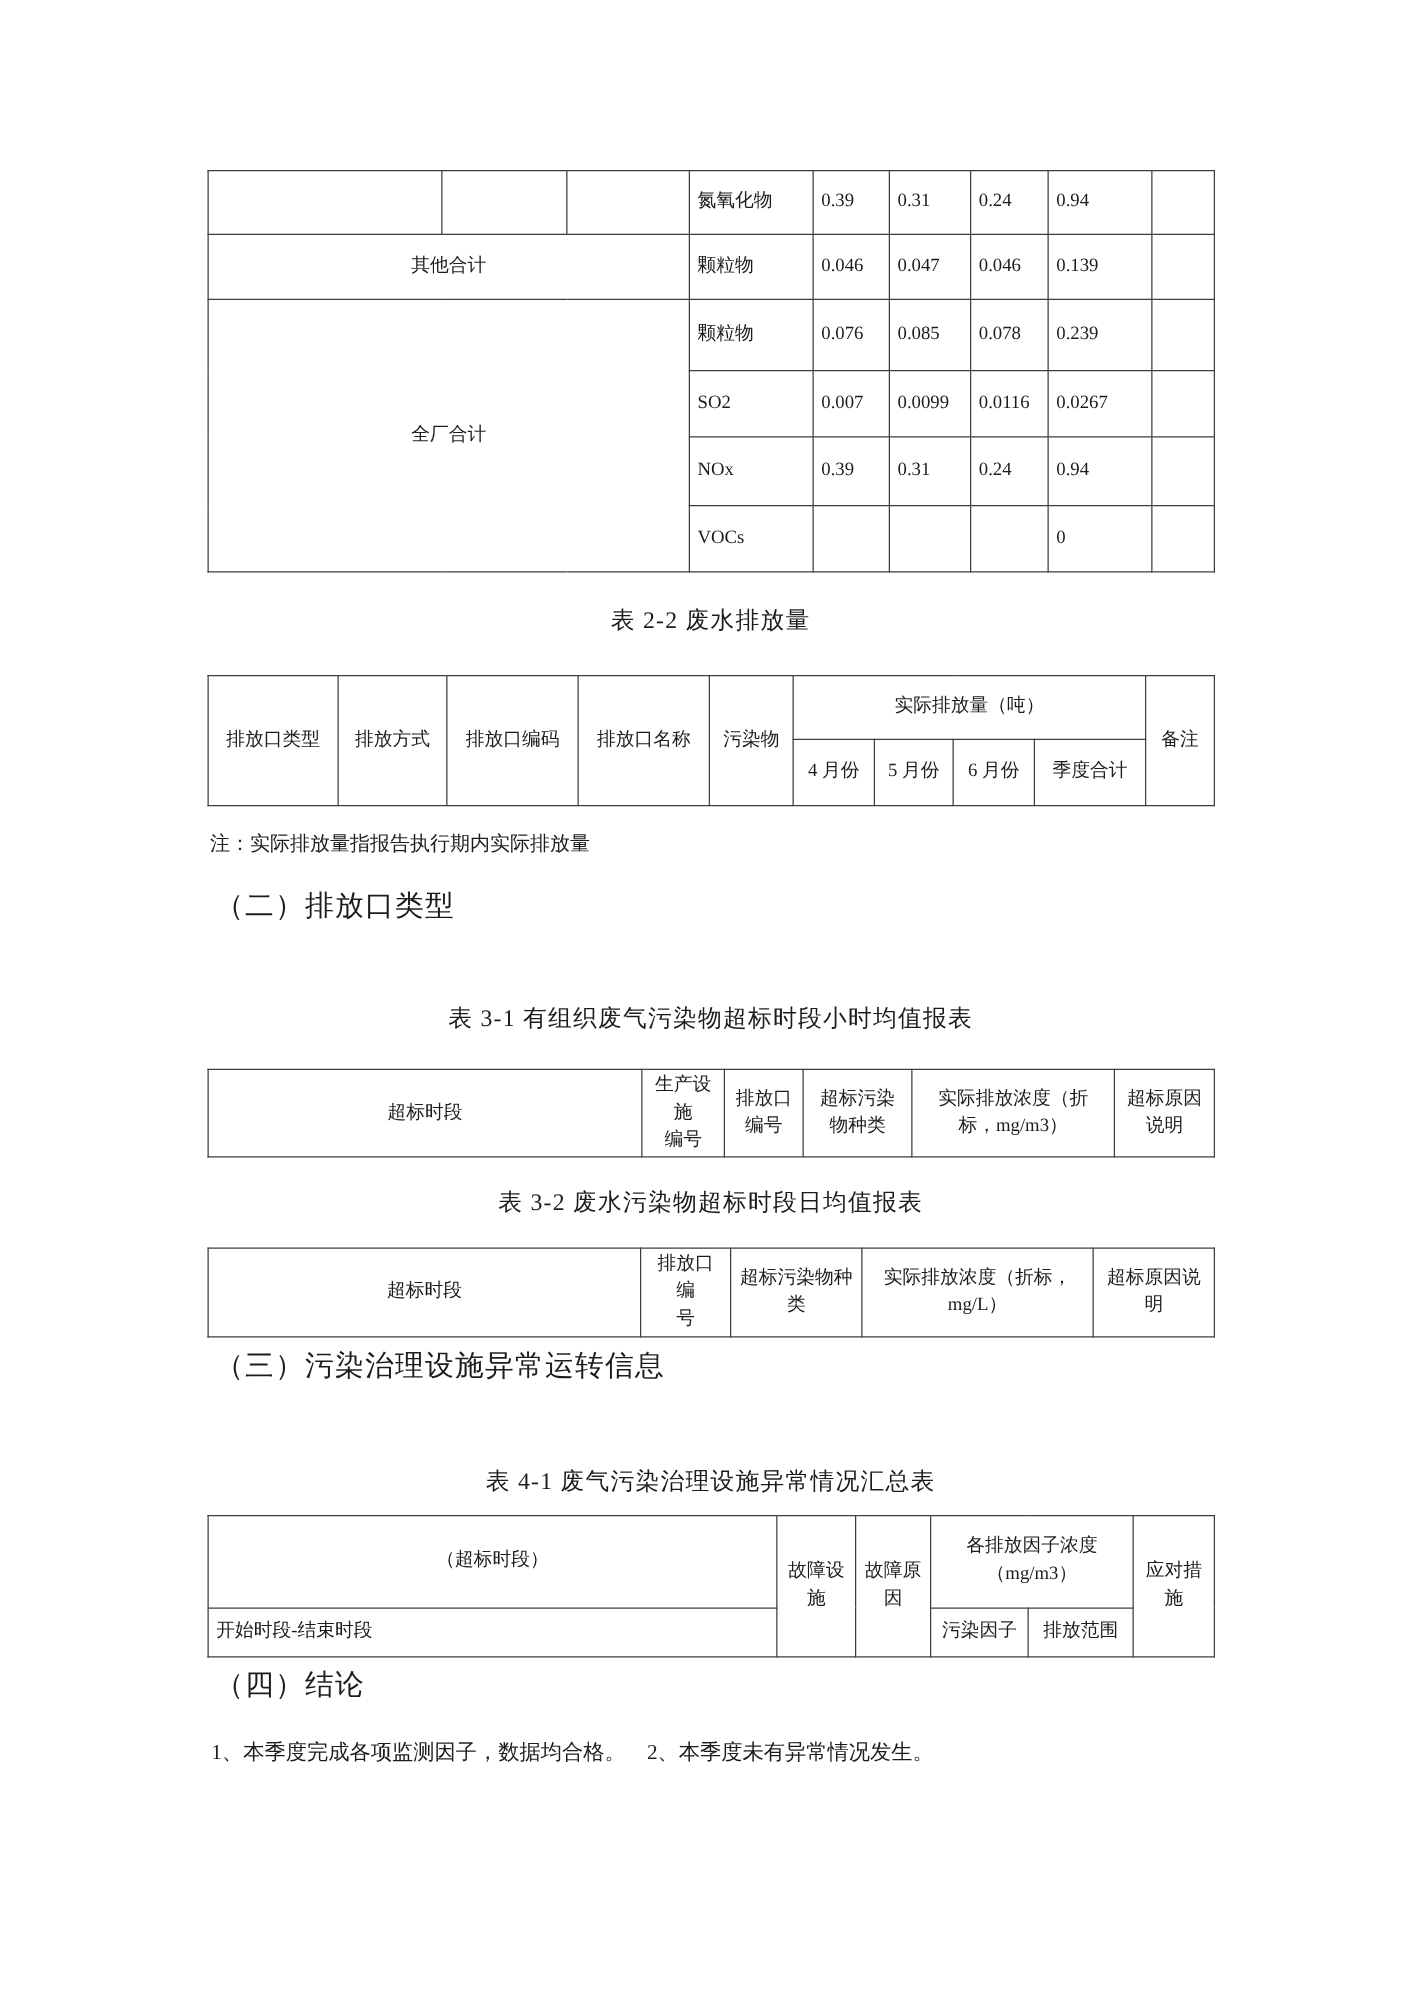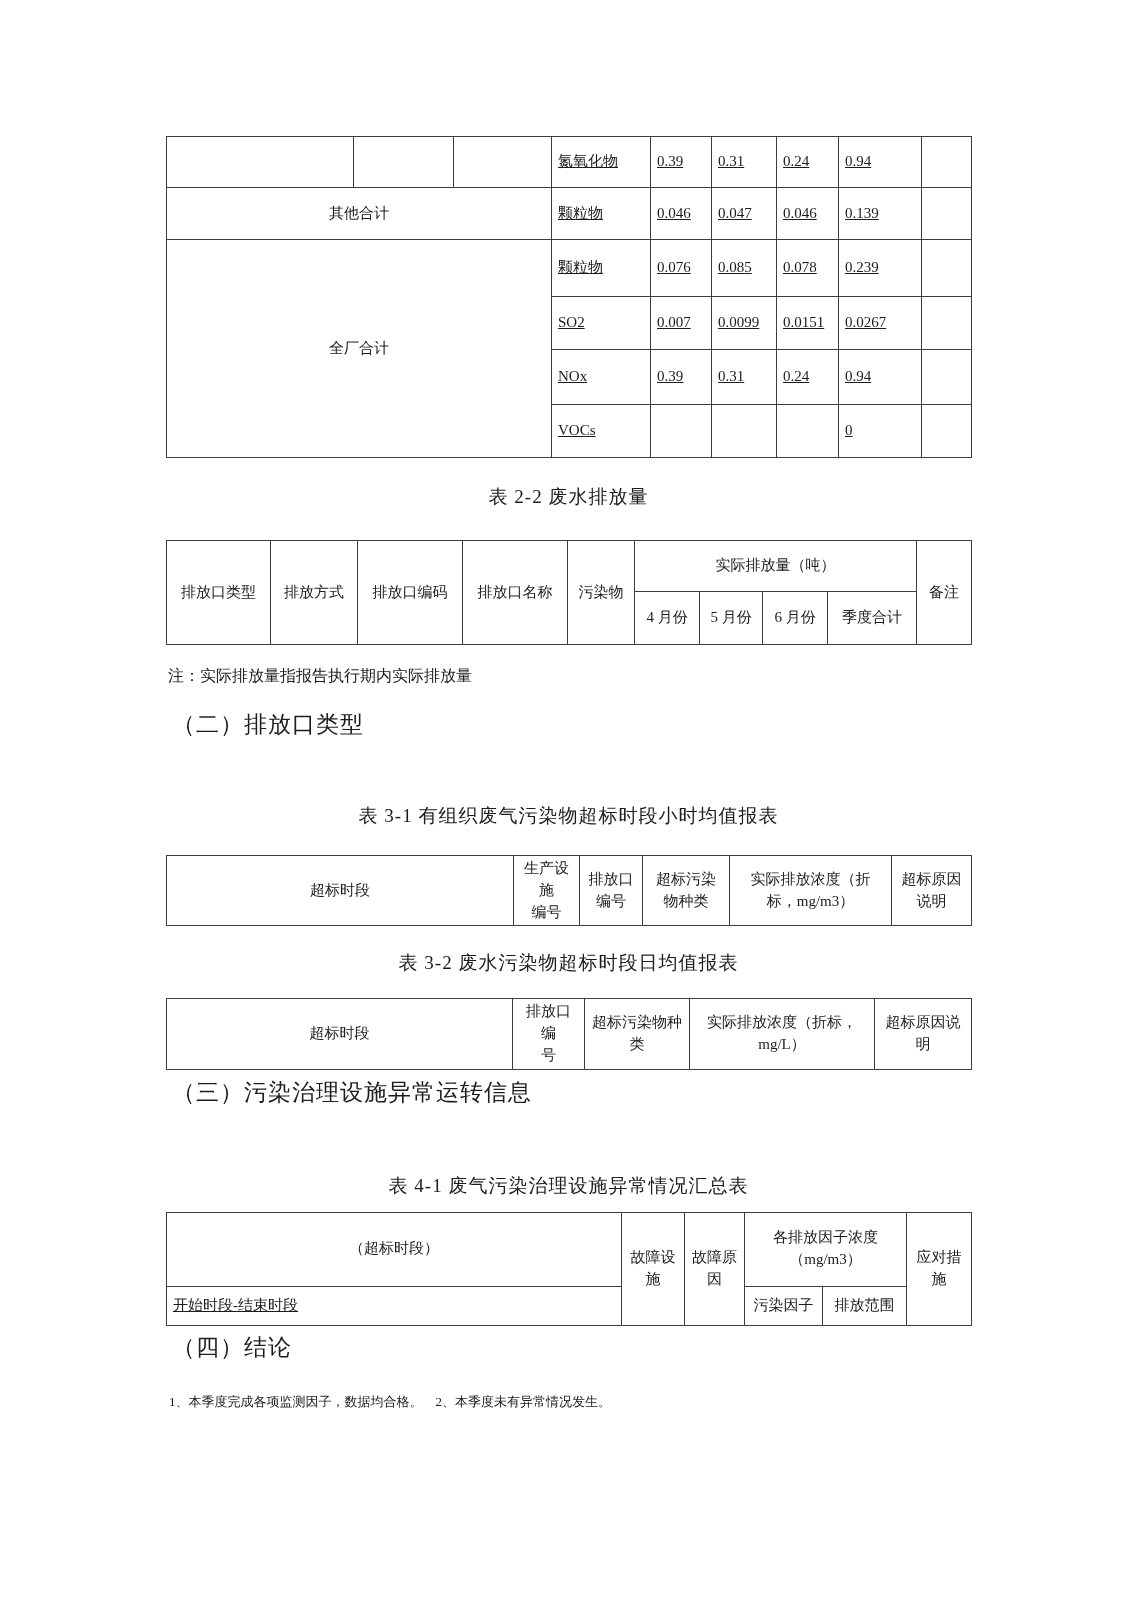--- a/index.html
+++ b/index.html
@@ -12,32 +12,32 @@
   .content { margin-left:166px; width:806px; }
   table.tbl {
     border-collapse:collapse; table-layout:fixed; width:805px;
   }
   table.tbl td {
     border:1.5px solid #3e3e3e; vertical-align:middle;
     font-size:15px; line-height:1.45; padding:2px 6px;
     overflow:hidden;
   }
   td.ctr { text-align:center; }
-  td.lft { text-align:left; padding-left:9px;text-decoration:underline; }
+  td.lft { text-align:left; padding-left:9px; }
   td.hdr { text-align:center; white-space:pre-line; }
   .tblTitle {
     font-size:19px; line-height:26px; text-align:center; width:805px;
     letter-spacing:1px;
   }
   .secHead {
     font-size:23px; line-height:32px; letter-spacing:1px; padding-left:6px;
     font-weight:400;
   }
   .noteLine { font-size:16px; line-height:18px; padding-left:2px; }
-  .conclusion { font-size:13px; line-height:20px; padding-left:3px; }
+  .conclusion { font-size:17px; line-height:20px; padding-left:3px; }
   
   .t21        { margin-top:136px; }
   .t22-title  { margin-top:26px; }
   .t22        { margin-top:30px; }
   .note       { margin-top:22px; }
   .h2         { margin-top:24px; }
   .t31-title  { margin-top:62px; }
   .t31        { margin-top:26px; }
   .t32-title  { margin-top:24px; }
   .t32        { margin-top:22px; }
@@ -92,21 +92,21 @@
         <td class="lft">0.076</td>
         <td class="lft">0.085</td>
         <td class="lft">0.078</td>
         <td class="lft">0.239</td>
         <td class="ctr"></td>
       </tr>
       <tr style="height:53px">
         <td class="lft">SO2</td>
         <td class="lft">0.007</td>
         <td class="lft">0.0099</td>
-        <td class="lft">0.0151</td>
+        <td class="lft">0.0116</td>
         <td class="lft">0.0267</td>
         <td class="ctr"></td>
       </tr>
       <tr style="height:55px">
         <td class="lft">NOx</td>
         <td class="lft">0.39</td>
         <td class="lft">0.31</td>
         <td class="lft">0.24</td>
         <td class="lft">0.94</td>
         <td class="ctr"></td>

